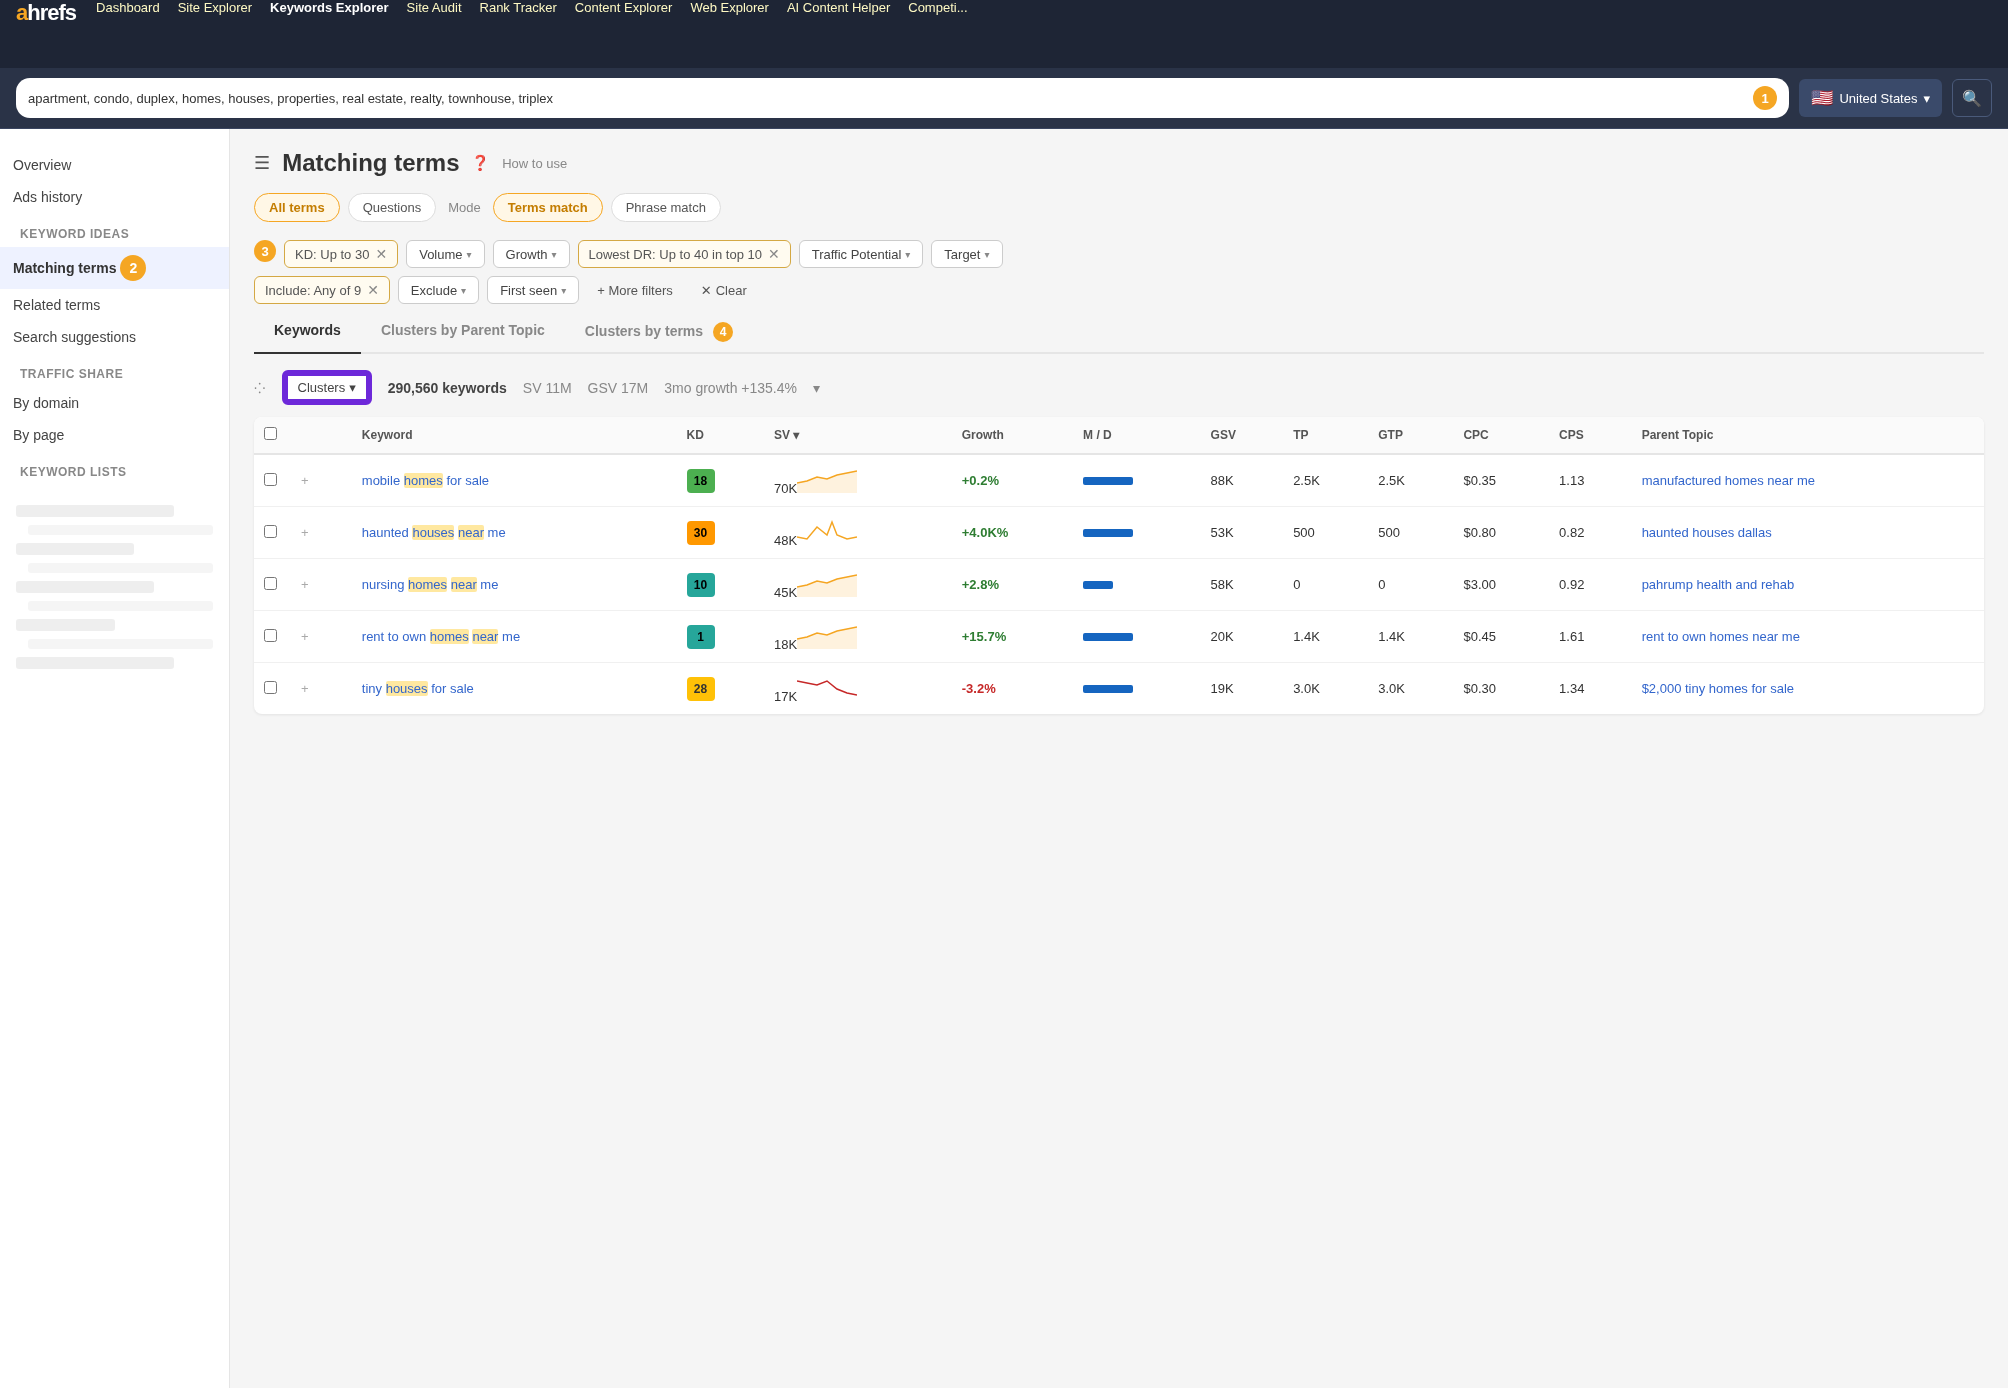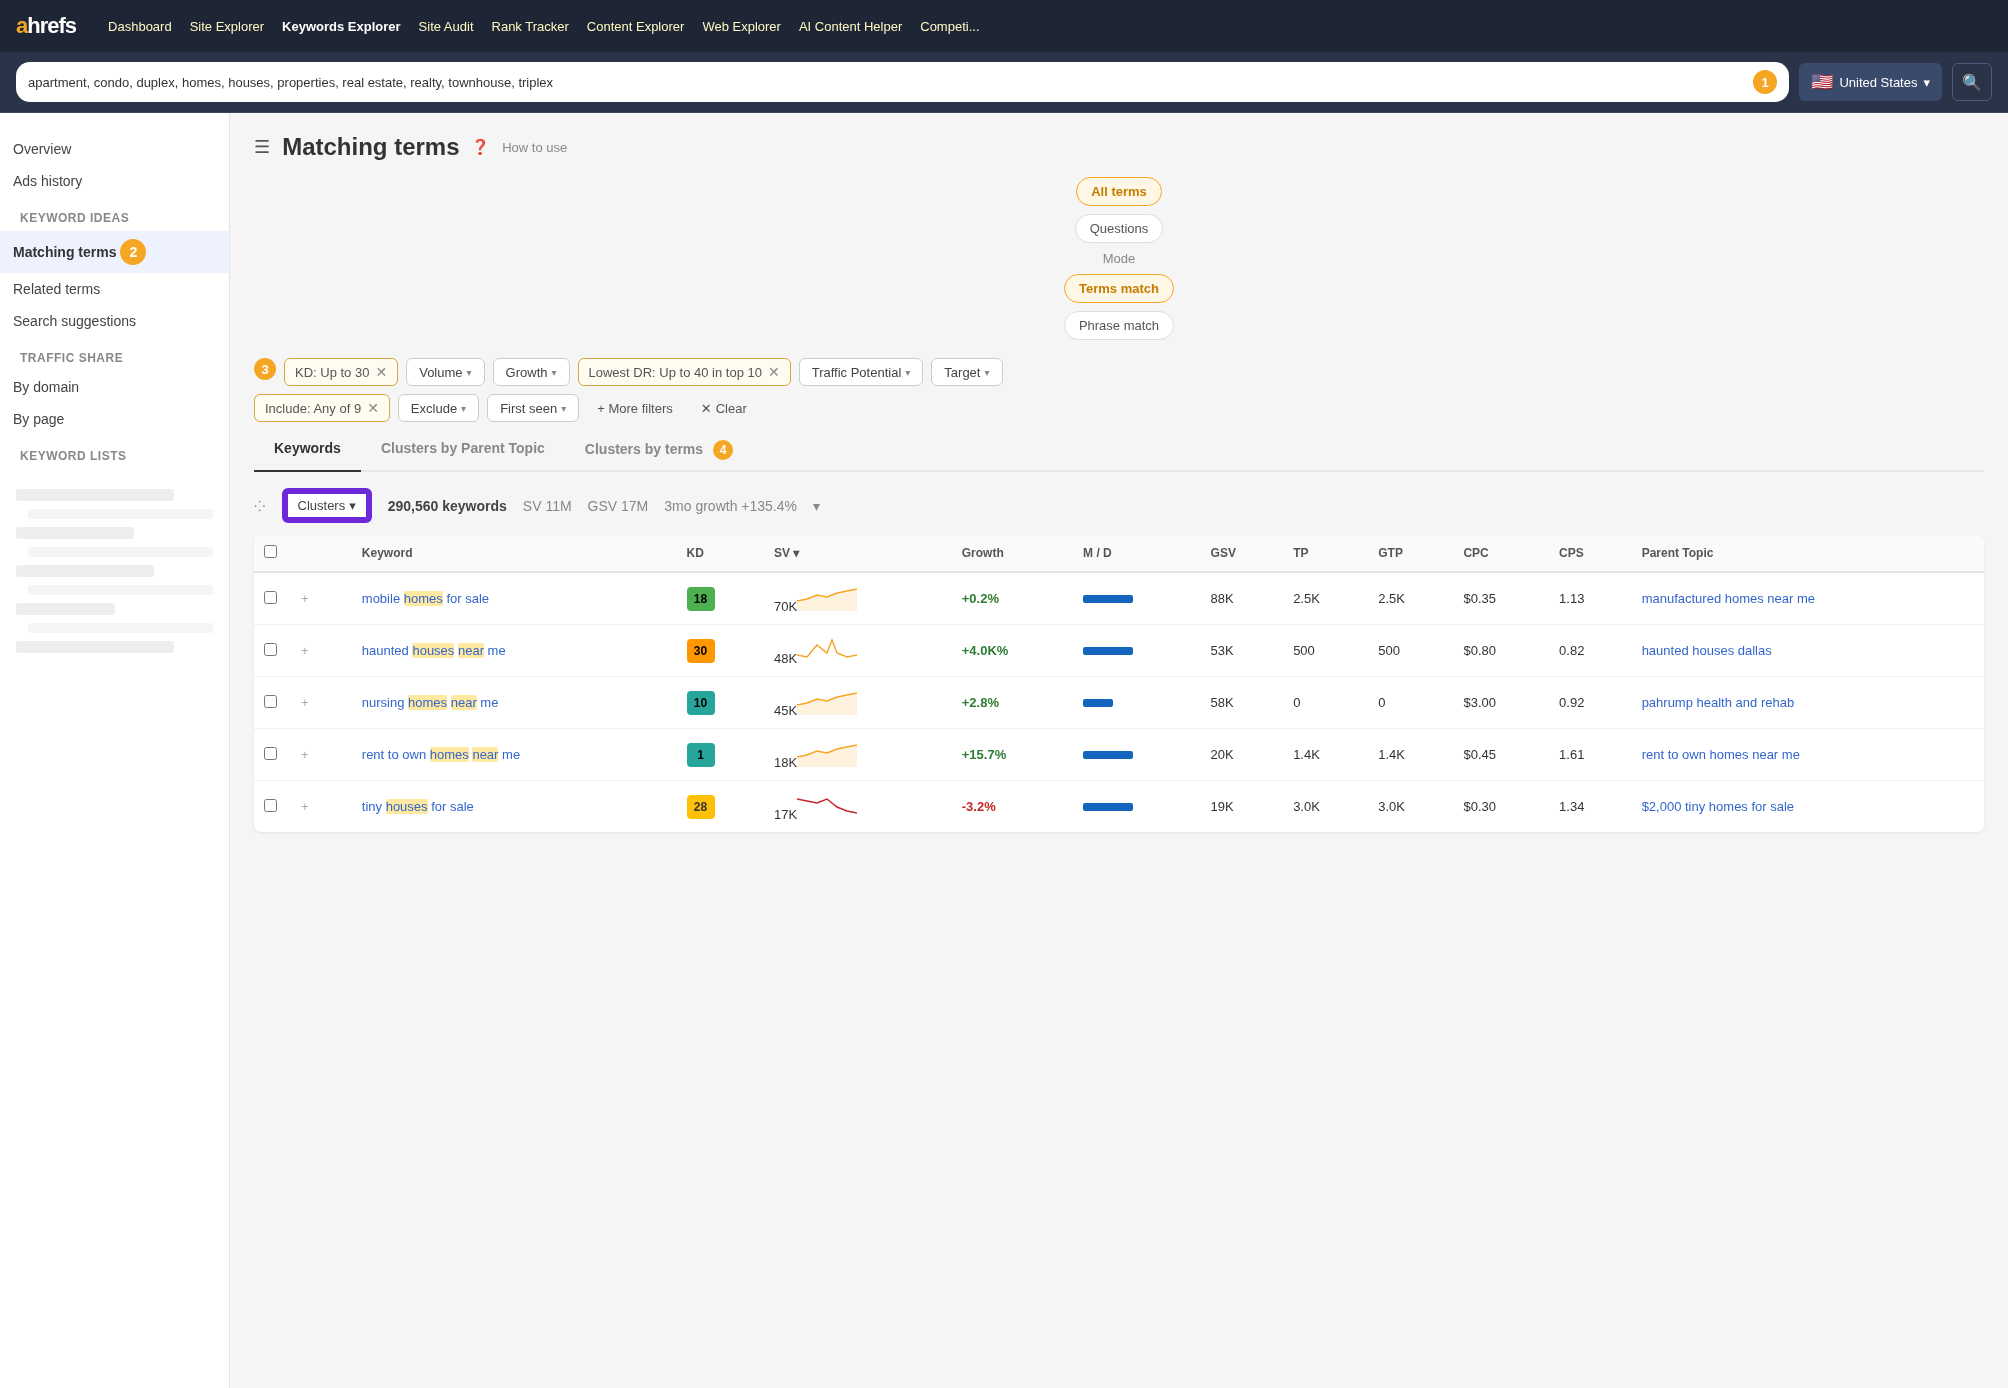--- a/index.html
+++ b/index.html
@@ -1,19 +1,19 @@
 <!DOCTYPE html>
 <html><head>
   <meta charset="utf-8">
   <style>
     * { box-sizing: border-box; margin: 0; padding: 0; }
     body { font-family: -apple-system, BlinkMacSystemFont, 'Segoe UI', sans-serif; font-size: 14px; background: #f5f5f5; color: #333; }
 
     
-    .topnav { background: #1e2535; display: flex; align-items: center; padding: 0 16px; height: 52px; gap: 32px; }
+    .topnav { background: #1e2535; display: flex; padding: 0 16px; height: 68px; gap: 20px; }
     .logo { color: #f5a623; font-weight: 900; font-size: 22px; letter-spacing: -1px; }
     .logo span { color: white; }
     .nav-links { display: flex; gap: 18px; }
     .nav-link { color: #fef9c3; text-decoration: none; font-size: 13px; cursor: pointer; white-space: nowrap; }
     .nav-link.active { color: white; font-weight: 600; }
 
     
     .search-bar { background: #2a3347; display: flex; align-items: center; padding: 10px 16px; gap: 10px; border-bottom: 1px solid #3a4560; }
     .search-input-wrap { flex: 1; display: flex; align-items: center; background: white; border-radius: 14px; padding: 8px 12px; gap: 8px; }
     .search-input-text { flex: 1; font-size: 13px; color: #333; }
@@ -40,21 +40,21 @@
     
     .main { flex: 1; padding: 20px 24px; overflow: auto; }
 
     
     .page-header { display: flex; align-items: center; gap: 12px; margin-bottom: 16px; }
     .hamburger { font-size: 18px; cursor: pointer; color: #555; }
     .page-title { font-size: 24px; font-weight: 700; }
     .how-to-use { display: flex; align-items: center; gap: 4px; color: #888; font-size: 13px; cursor: pointer; }
 
     
-    .tabs-row { display: flex; align-items: center; gap: 8px; margin-bottom: 18px; flex-direction: column; }
+    .tabs-row { display: flex; align-items: center; gap: 8px; margin-bottom: 18px; }
     .tab-btn { padding: 6px 14px; border-radius: 20px; border: 1px solid #ddd; background: white; font-size: 13px; cursor: pointer; color: #555; }
     .tab-btn.active { background: #fff7e6; border-color: #f5a623; color: #c47d00; font-weight: 600; }
     .mode-label { font-size: 13px; color: #888; margin: 0 4px; }
 
     
     .filters-row { display: flex; flex-wrap: wrap; gap: 8px; margin-bottom: 8px; }
     .filter-chip { display: flex; align-items: center; gap: 6px; padding: 5px 10px; border: 1px solid #d4a843; background: #fffbf0; border-radius: 6px; font-size: 13px; color: #555; cursor: pointer; }
     .filter-chip .x-btn { color: #888; font-size: 14px; cursor: pointer; }
     .filter-dropdown { display: flex; align-items: center; gap: 4px; padding: 5px 12px; border: 1px solid #ccc; background: white; border-radius: 6px; font-size: 13px; color: #444; cursor: pointer; }
     .filter-dropdown .arrow { font-size: 10px; color: #888; }

